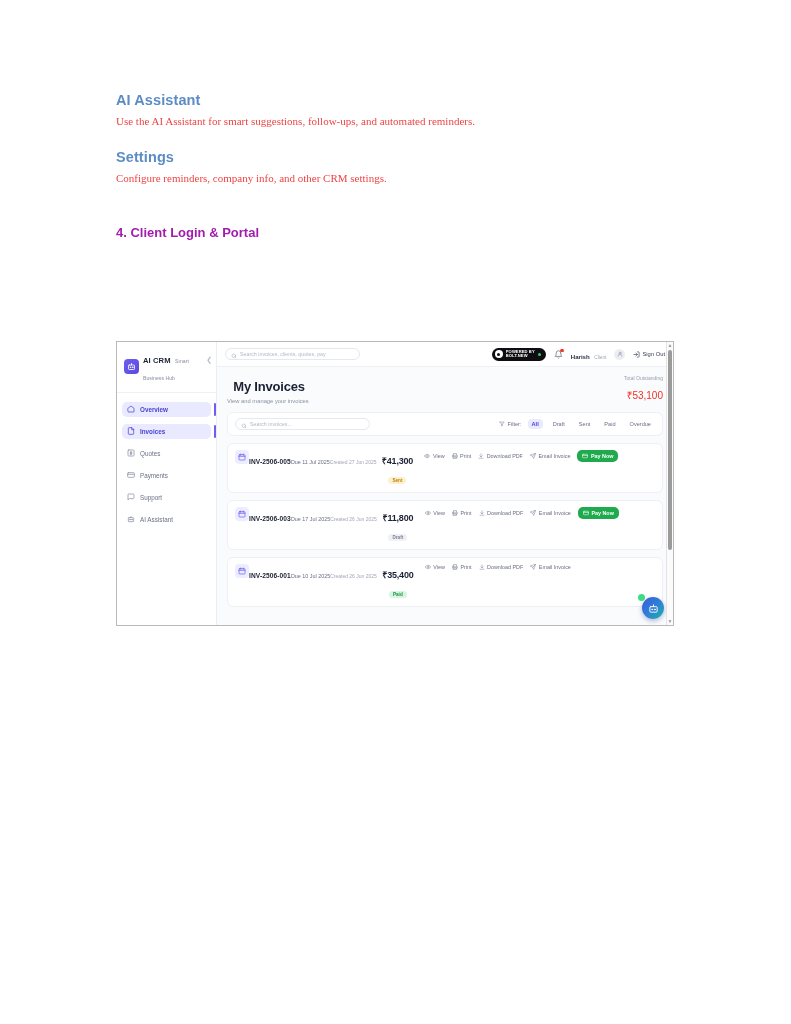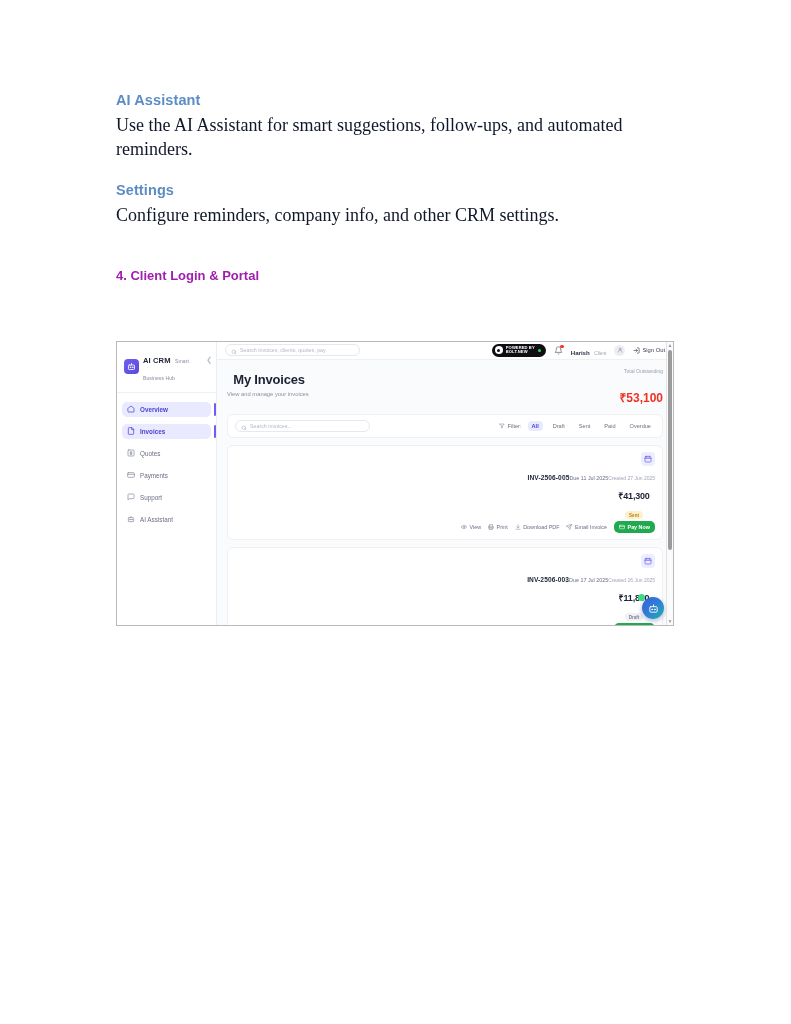--- a/index.html
+++ b/index.html
@@ -19,21 +19,21 @@
     font-size: 14.5px; font-weight: bold; color:#5b8cc4;
     margin:0 0 6px 0; letter-spacing: .1px;
   }
   h2.big-head {
     font-family: "Liberation Sans", sans-serif;
     font-size: 13px; font-weight: bold; color:#a21caf;
     margin:0 0 8px 0;
   }
   p.body-text {
     font-family: "Liberation Serif", serif;
-    font-size: 18px; line-height: 1.33; color:#0f172a;
+    font-size: 11px; line-height: 1.33; color:#ef4444;
     margin:0 0 20px 0;
   }
   .blk { margin-bottom: 14px; }
   .gap-lg { height: 20px; }
 
   
   .shot {
     position:absolute; left:116px; top:341px;
     width:558px; height:285px;
     border:1px solid #b9b9b9; background:#fff;
@@ -102,21 +102,21 @@
   .avatar svg{width:6px;height:6px;}
   .signout { display:flex;align-items:center;gap:2px;font-size:5.8px;color:#3b4054;}
   .signout svg{width:7px;height:7px;color:#3b4054;}
 
   
   .phead { padding:8px 10px 0 10px; display:flex; align-items:flex-start;}
   .phead h1 { margin:4px; font-size:13px; font-weight:bold; color:#1b2033; letter-spacing:-.2px;text-align:right;}
   .phead p { margin:3px 0 0 0; font-size:5.8px; color:#8b90a3;}
   .out { margin-left:auto; text-align:right; }
   .out .l { font-size:5px; color:#9aa0b0;}
-  .out .v { font-size:12px; font-weight:bold; color:#ef3124; margin-top:15px;}
+  .out .v { font-size:10px; font-weight:normal; color:#ef3124; margin-top:7px;}
 
   
   .card { background:#fff; border:1px solid #eef0f4; border-radius:6px; }
   .fcard {
     margin:8px 10px 0 10px; padding:5px 7px;
     display:flex; align-items:center; gap:6px;
   }
   .fsearch {
     width:135px;height:12px;border:1px solid #e6e8ef;border-radius:7px;
     display:flex;align-items:center;gap:3px;padding:0 5px;
@@ -125,21 +125,21 @@
   .chips { margin-left:auto; display:flex; align-items:center; gap:6px;}
   .fil { display:flex; align-items:center; gap:3px; font-size:5.6px; color:#6b7084;}
   .fil svg{width:6px;height:6px;}
   .chip { font-size:5.6px; color:#6b7084; padding:2px 4px; border-radius:4px;}
   .chip.on { background:#e9eaff; color:#4b42cf; font-weight:bold;}
 
   
   .rows { padding:0 10px; }
   .irow {
     margin-top:7px; padding:6px 7px;
-    display:flex; align-items:flex-end; flex-direction:column;
+    display:flex; align-items:flex-start; 
   }
   .ico-b { width:14px;height:14px;border-radius:4px;background:#eceeff;display:flex;align-items:center;justify-content:center;color:#6d5ef0;flex:0 0 14px;}
   .ico-b svg{width:8px;height:8px;}
   .imeta { line-height:1.18; min-width:60px;}
   .imeta .id { font-size:6.6px;font-weight:bold;color:#1b2033;letter-spacing:.1px;}
   .imeta .d1{ font-size:5.4px;color:#6b7084;margin-top:1.5px;}
   .imeta .d2{ font-size:5px;color:#a2a7b6;margin-top:1px;}
   .amt { text-align:center; min-width:42px; }
   .amt .a { font-size:9px;font-weight:bold;color:#1b2033;letter-spacing:-.2px;}
   .badge { display:inline-block;margin-top:2px;font-size:4.6px;font-weight:bold;padding:1.2px 4px;border-radius:6px;}

